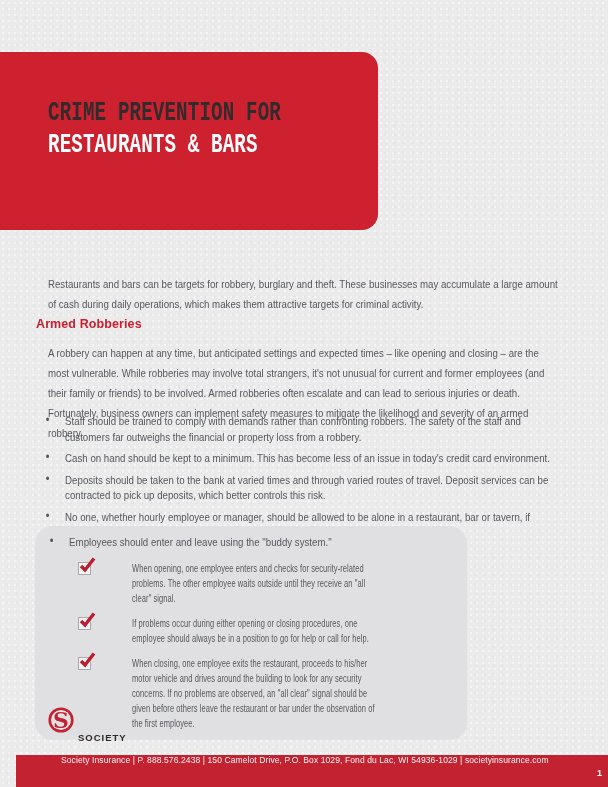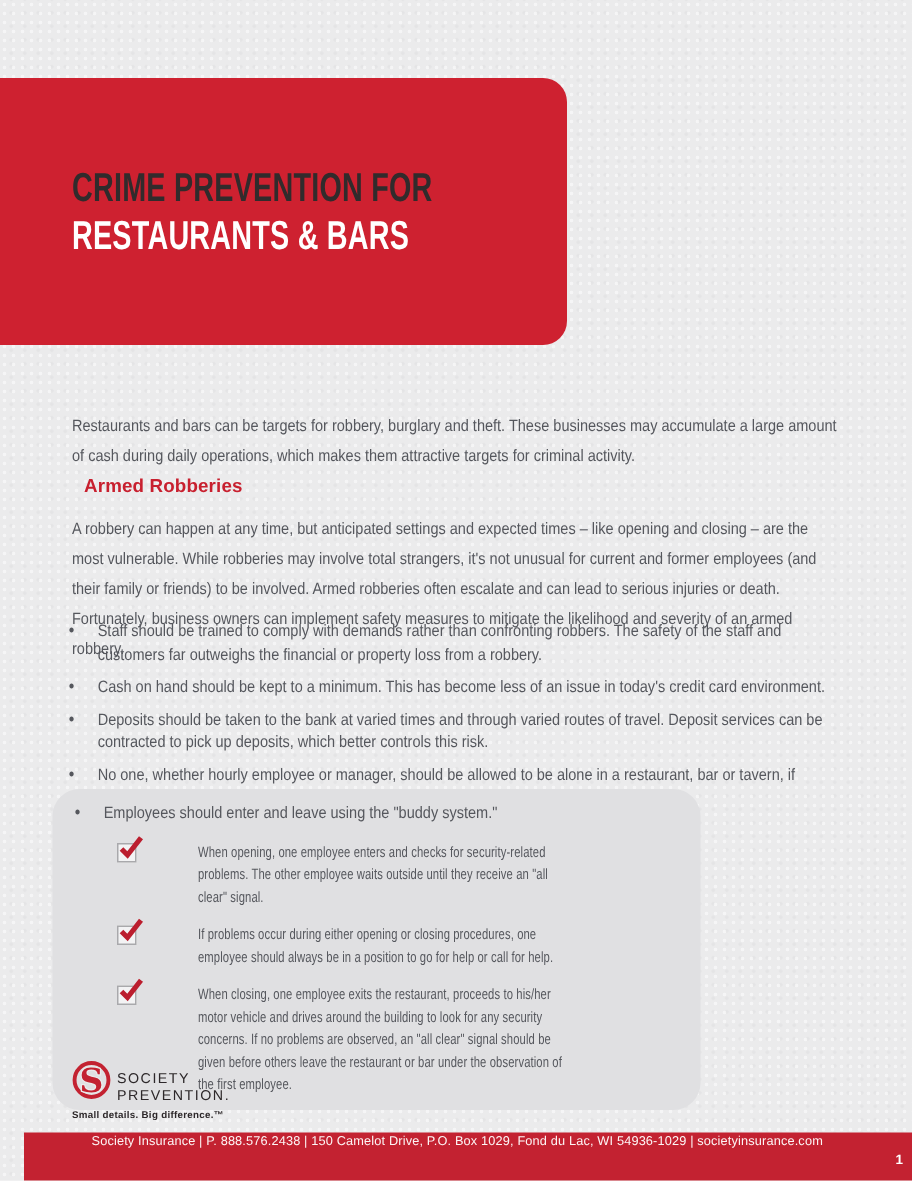--- a/index.html
+++ b/index.html
@@ -11,37 +11,37 @@
       radial-gradient(rgba(255,255,255,0.5) 1px, transparent 1.4px),
       radial-gradient(rgba(120,120,125,0.06) 1px, transparent 1.4px);
     background-size:6px 6px,9px 9px;
     background-position:0 0,3px 4px;
   }
   
   .banner{
     position:absolute;left:-18px;top:52px;width:396px;height:178px;
     background:#ce2130;border-radius:16px;
   }
-  .banner-title{position:absolute;left:66px;top:57px;}
+  .banner-title{position:absolute;left:66px;top:45px;font-family:Liberation Mono, monospace;}
   .banner-title span{
     display:block;font-weight:700;font-size:27px;line-height:32px;
     letter-spacing:0.2px;transform:scaleX(0.71);transform-origin:0 50%;
     white-space:nowrap;
   }
   .title-line1{color:#312b2c;}
   .title-line2{color:#ffffff;}
   
   .flow{color:#55575d;transform-origin:0 0;}
   .para{
     position:absolute;left:48px;width:582px;transform:scaleX(0.88);
     font-size:11px;line-height:20px;margin:0;
   }
   .intro{top:274px;}
   .section-heading{
-    position:absolute;left:56px;top:317px;margin:0;
+    position:absolute;left:36px;top:317px;margin:0;
     color:#c8202f;font-size:12.5px;font-weight:700;letter-spacing:0.1px;
   }
   .section-body{top:343px;}
   
   .bullets{
     position:absolute;left:44px;top:414px;width:586px;margin:0;padding:0;
     list-style:none;transform:scaleX(0.88);transform-origin:0 0;
     font-size:11px;line-height:15.5px;
   }
   .bullets li{position:relative;padding-left:24px;margin-bottom:6px;}
@@ -66,21 +66,21 @@
   .check-item .checkbox svg{position:absolute;left:0px;top:-7px;overflow:visible;}
   .check-text{
     margin-left:7px;width:478px;transform:scaleX(0.75);transform-origin:0 0;
     font-size:10px;line-height:15px;letter-spacing:0.1px;color:#55575d;
   }
   
   .logo{position:absolute;left:48px;top:703px;}
   .logo-row{display:flex;align-items:flex-start;}
   .logo-mark{width:26px;height:34px;}
   .logo-name{margin-left:4px;margin-top:12px;color:#2d282a;}
-  .logo-name span{display:block;font-size:9.5px;font-weight:400;letter-spacing:1px;line-height:10.5px;}
+  .logo-name span{display:block;font-size:9.5px;font-weight:700;letter-spacing:1px;line-height:10.5px;margin-top:18px;}
   .logo-tagline{margin-top:3px;font-size:6.5px;font-weight:700;color:#2d282a;letter-spacing:0.2px;}
   
   .footer{
     position:absolute;left:0;top:755px;width:608px;height:36px;background:#c32231;
     display:flex;align-items:flex-start;margin-left:16px;
   }
   .footer-text{margin-left:45px;font-size:8.5px;color:#fdf5f5;letter-spacing:0.1px;}
   .footer-page{position:absolute;right:22px;top:50%;transform:translateY(-50%);
     font-size:9px;font-weight:700;color:#ffffff;}
 </style>

